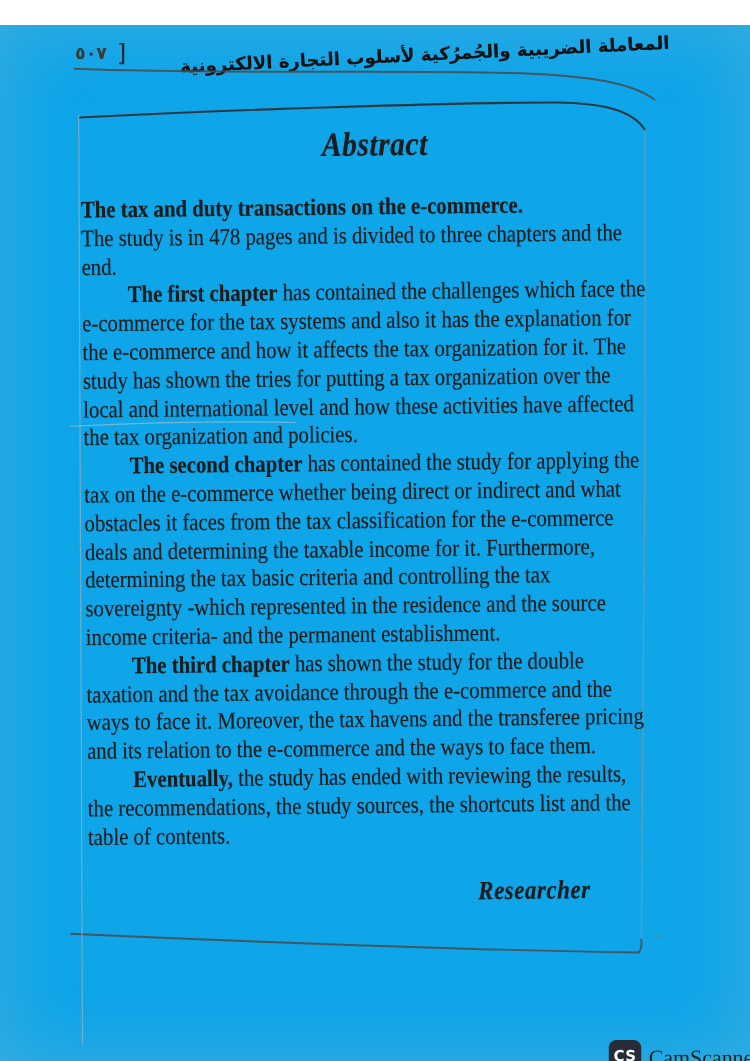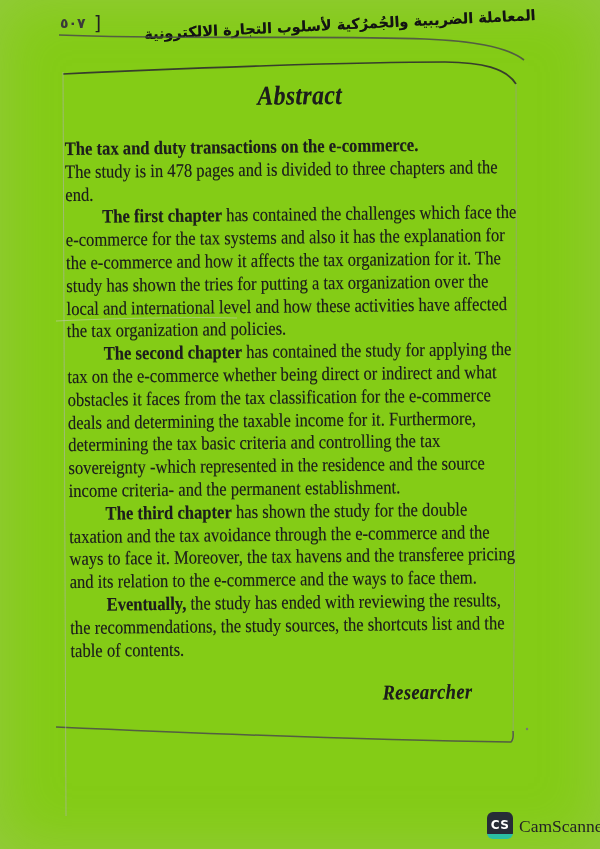--- a/index.html
+++ b/index.html
@@ -3,22 +3,23 @@
 <meta charset="utf-8">
 <style>
   html,body{margin:0;padding:0;}
   body{
     width:600px;height:849px;position:relative;overflow:hidden;
     background:#ffffff;
     font-family:"Liberation Serif", serif;
   }
   .page{
     position:absolute;inset:0;
-    background:#84cc16;
+    background:#0ea5e9;
     box-shadow:inset 0 0 60px rgba(200,198,190,0.25);
+    margin-top:20px;
   }
   
   .page-num{
     position:absolute;left:60px;top:12px;
     font-family:"DejaVu Sans", sans-serif;
     font-weight:bold;color:#3a3a3a;font-size:14px;
     white-space:nowrap;
   }
   .page-num .bracket{
     font-size:19px;font-weight:normal;color:#222;

